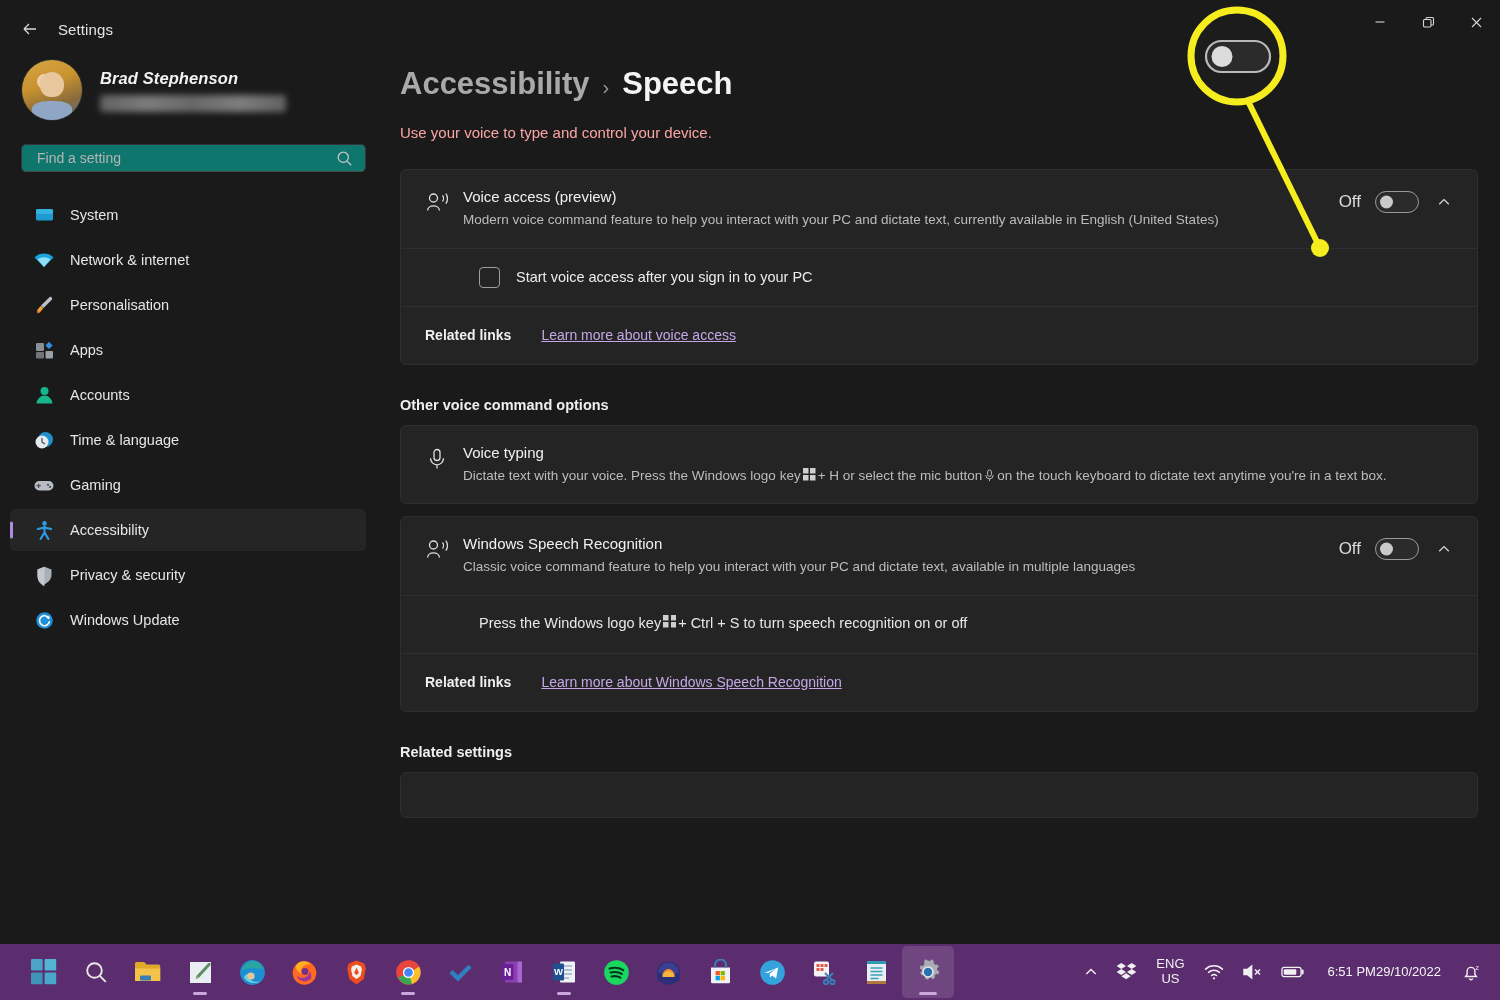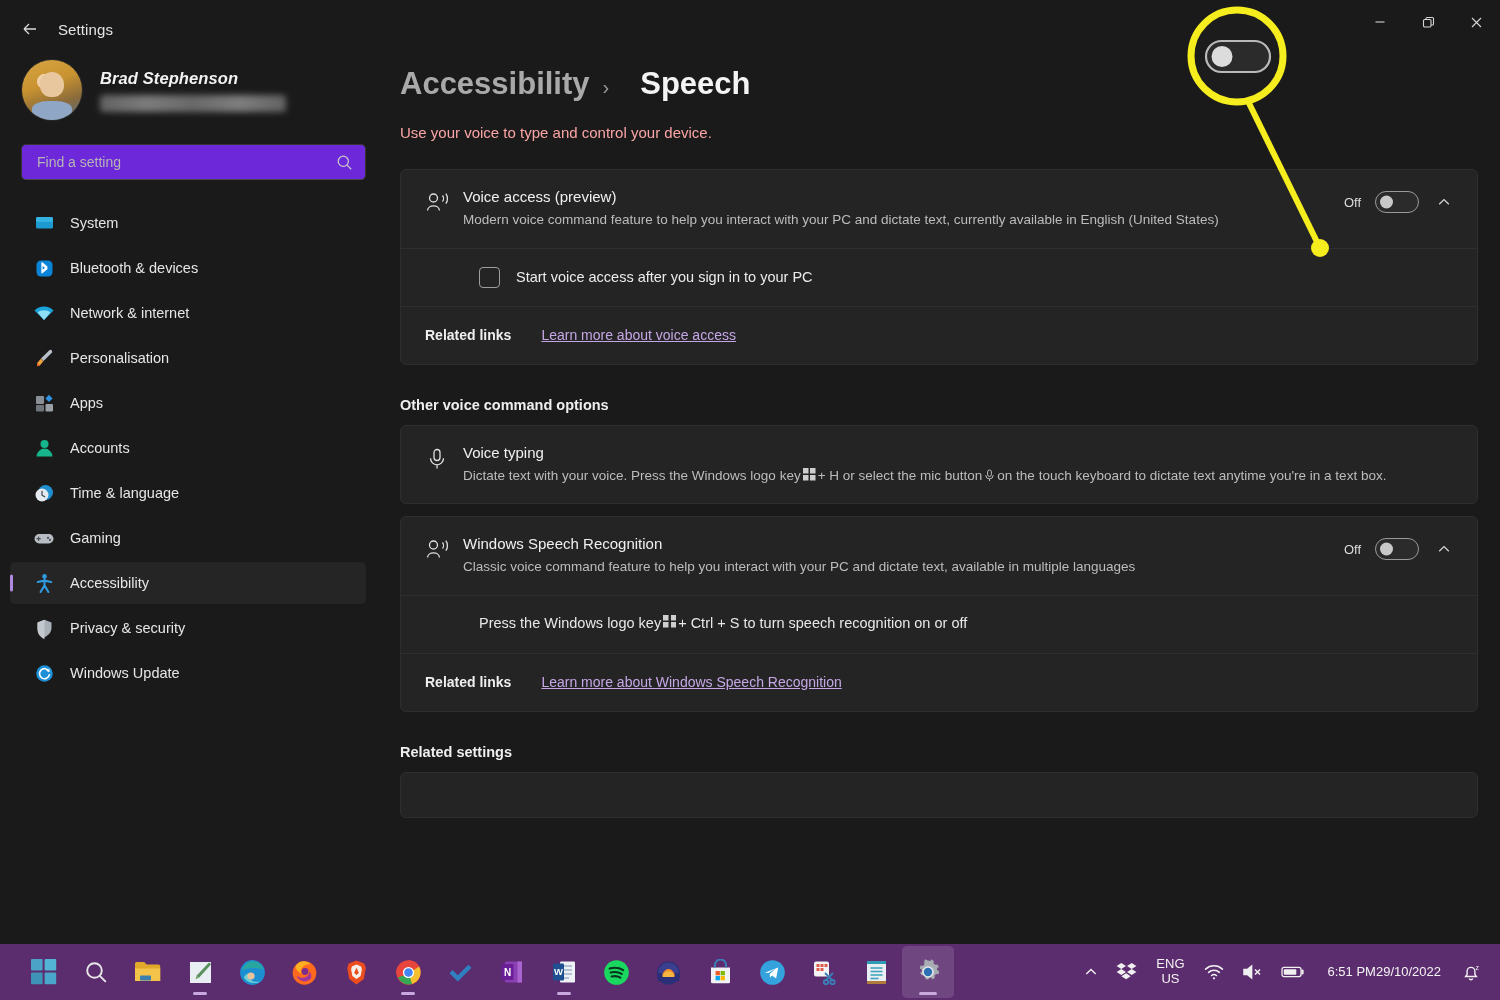--- a/index.html
+++ b/index.html
@@ -85,22 +85,22 @@
   .profile-email-blur {
     margin-top: 7px; width: 186px; height: 17px;
     border-radius: 3px;
     background: linear-gradient(90deg,#6f6f6f,#8d8d8d,#777,#909090,#6e6e6e);
     filter: blur(3.2px);
     opacity: .85;
   }
 
   .search-wrap { padding: 16px 22px 0 21px; }
   .search-box {
-    height: 36px; border-radius: 5px;
-    background: #6d28d9;
+    height: 28px; border-radius: 5px;
+    background: #0f766e;
     border: 1px solid #353535;
     border-bottom-color: #4a4a4a;
     display: flex; align-items: center;
     padding: 0 12px 0 15px;
   }
   .search-box input {
     flex: 1; background: transparent; border: none; outline: none;
     color: #cfcfcf; font-size: 14px;
     font-family: "Liberation Sans", sans-serif;
   }
@@ -137,21 +137,21 @@
     overflow: hidden;
   }
   .main-inner { padding: 8px 22px 0 12px; }
 
   .breadcrumb {
     font-size: 31px; display: flex; align-items: baseline; gap: 13px;
     padding-left: 0px;
   }
   .crumb-parent { color: #a9a9a9; font-weight: bold; }
   .crumb-sep { color: #9a9a9a; font-size: 20px; font-weight: normal; }
-  .crumb-current { color: #f4f4f4; font-weight: bold; margin-left: 18px; }
+  .crumb-current { color: #f4f4f4; font-weight: bold; }
 
   .subtitle {
     margin-top: 22px; font-size: 15px; color: #fca5a5;
   }
 
   .card {
     background: #242424;
     border: 1px solid #2e2e2e;
     border-radius: 6px;
     margin-top: 28px;
@@ -170,21 +170,21 @@
   }
   .row-main { flex: 1; min-width: 0; padding-right: 18px; }
   .row-title { font-size: 15px; color: #f0f0f0; line-height: 1.35; }
   .row-desc {
     font-size: 13.5px; color: #bcbcbc; line-height: 1.5; margin-top: 3px;
   }
   .row-right {
     display: flex; align-items: center; gap: 14px;
     padding-top: 4px; flex: 0 0 auto;
   }
-  .state-label { font-size: 13px; color: #dcdcdc; }
+  .state-label { font-size: 17px; color: #dcdcdc; }
 
   .toggle {
     width: 44px; height: 22px; border-radius: 11px;
     border: 1px solid #9a9a9a;
     background: #2b2b2b;
     position: relative; flex: 0 0 44px;
   }
   .toggle .knob {
     position: absolute; top: 50%; left: 4px;
     transform: translateY(-50%);
@@ -334,29 +334,20 @@
         <div class="nav-item">
           <span class="nav-icon">
             <svg width="21" height="21" viewBox="0 0 21 21">
                 <rect x="2" y="4" width="17" height="11.5" rx="1.6" fill="#1d9bd1"></rect>
                 <rect x="2" y="4" width="17" height="5" rx="1.6" fill="#34b3e0"></rect>
               </svg>
           </span>
           <span class="nav-label">System</span>
         </div>
 
-        <div class="nav-item">
-          <span class="nav-icon">
-            <svg width="21" height="21" viewBox="0 0 21 21">
-                <rect x="2.5" y="2.5" width="16" height="16" rx="4.5" fill="#0a84d8"></rect>
-                <path d="M8 6.6l5 4.1-5 4.1V4.8l5 4.1-5 4.1" fill="none" stroke="#fff" stroke-width="1.25" stroke-linejoin="round"></path>
-              </svg>
-          </span>
-          <span class="nav-label">Bluetooth &amp; devices</span>
-        </div>
 
         <div class="nav-item">
           <span class="nav-icon">
             <svg width="22" height="21" viewBox="0 0 22 21">
                 <path d="M1.5 7.5C4 5 7.4 3.6 11 3.6s7 1.4 9.5 3.9L11 17z" fill="#1aa3dd"></path>
                 <path d="M11 17L4.6 9.6C6.4 8.1 8.6 7.3 11 7.3s4.6.8 6.4 2.3z" fill="#8fe0f7"></path>
               </svg>
           </span>
           <span class="nav-label">Network &amp; internet</span>
         </div>

